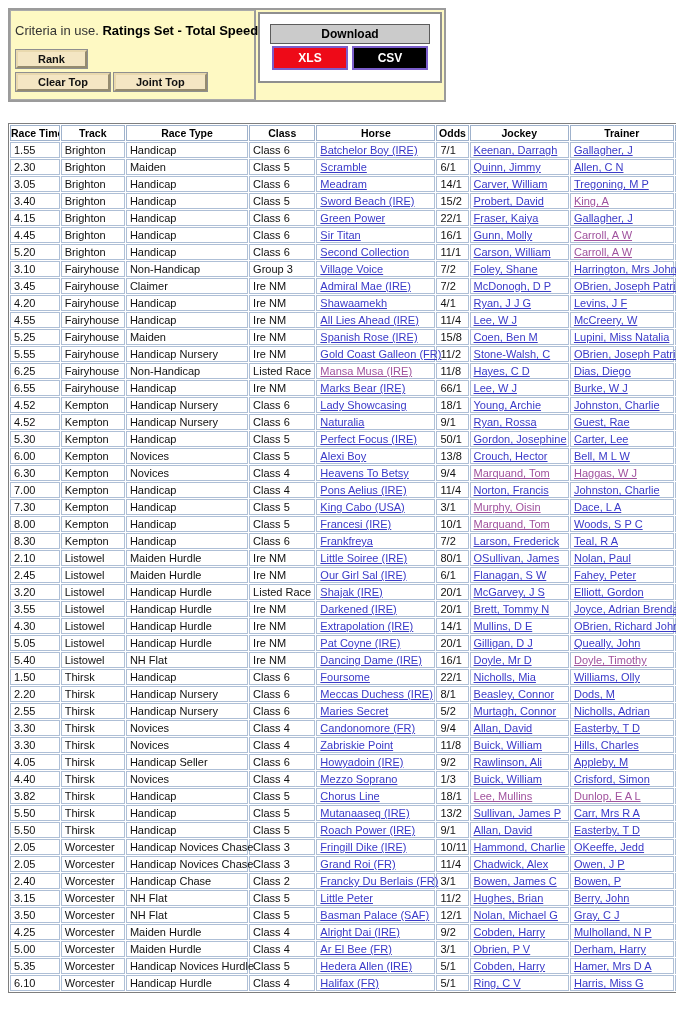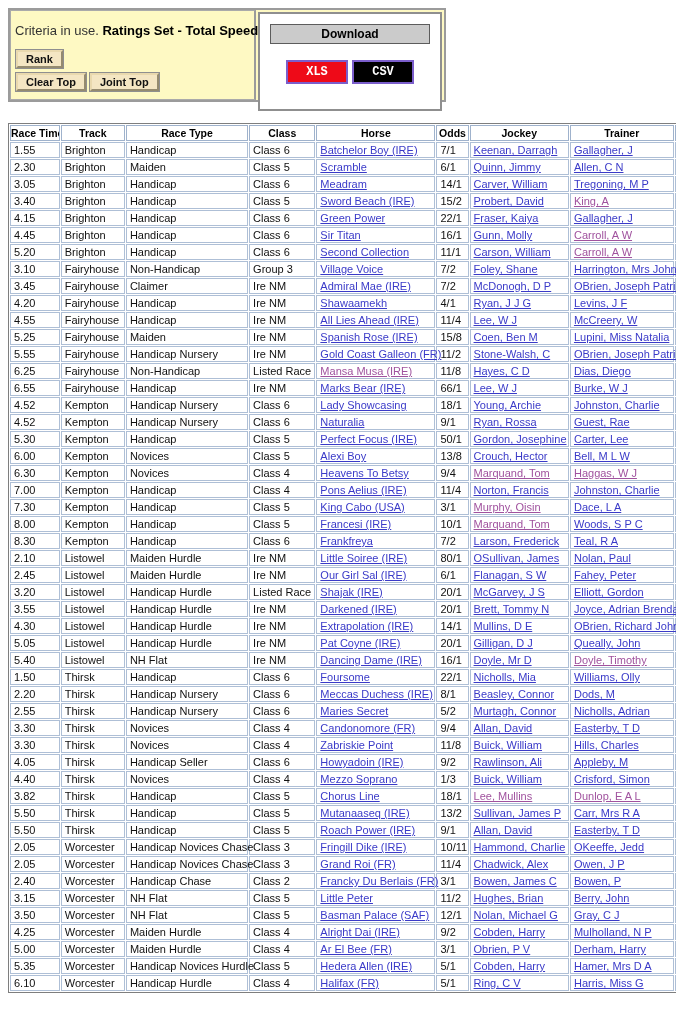--- a/index.html
+++ b/index.html
@@ -6,27 +6,27 @@
     font-family:"Liberation Sans","DejaVu Sans",sans-serif;color:#000;}
 
   
   .top-wrap{position:absolute;left:8px;top:8px;width:438px;height:94px;
     border:2px solid #9b9b9b;background:#fef9c3;display:flex;box-sizing:border-box;}
   .crit-cell{width:246px;box-sizing:border-box;border:1px solid #aaa;
     border-right:2px solid #9b9b9b;padding:4px 4px 2px 4px;}
   .crit-line{font-size:13px;margin:8px 0 10px 0;color:#333;white-space:nowrap;}
   .crit-line b{color:#000;}
   .btn{display:inline-block;background:#f4e6c3;border:2px outset #e9d9ae;
-    outline:1px solid #8f8f8f;font-weight:bold;font-size:11px;padding:1px 8px;
+    outline:1px solid #8f8f8f;font-weight:bold;font-size:11px;padding:1px 20px;
     margin:2px 3px 3px 1px;cursor:pointer;color:#111;}
   .dl-cell{flex:1;padding:2px;}
   .dl-table{border:2px solid #8f8f8f;background:#fff;padding:9px;}
   .dl-head{background:#cbcbcb;border:1px solid #5c5c5c;text-align:center;
     font-weight:bold;font-size:12px;padding:2px 0;margin:1px;}
-  .dl-btn-row{display:flex;margin:15px;font-family:Liberation Mono, monospace;}
+  .dl-btn-row{display:flex;margin:1px;}
   .dl-btn{flex:1;text-align:center;font-weight:bold;font-size:12px;color:#fff;
     border:2px solid #7b5ecb;padding:3px 0;margin:1px 2px;cursor:pointer;}
 
   
   .tbl-wrap{position:absolute;left:8px;top:123px;width:668px;overflow:hidden;}
   table.results{border-collapse:separate;border-spacing:1px;background:#fff;
     border:1px solid #7e7e7e;table-layout:fixed;width:710px;}
   table.results th{border:1px solid #9fb2cc;background:#fff;font-size:10.5px;
     font-weight:bold;text-align:center;padding:0;height:16px;box-sizing:border-box;
     white-space:nowrap;overflow:hidden;}

